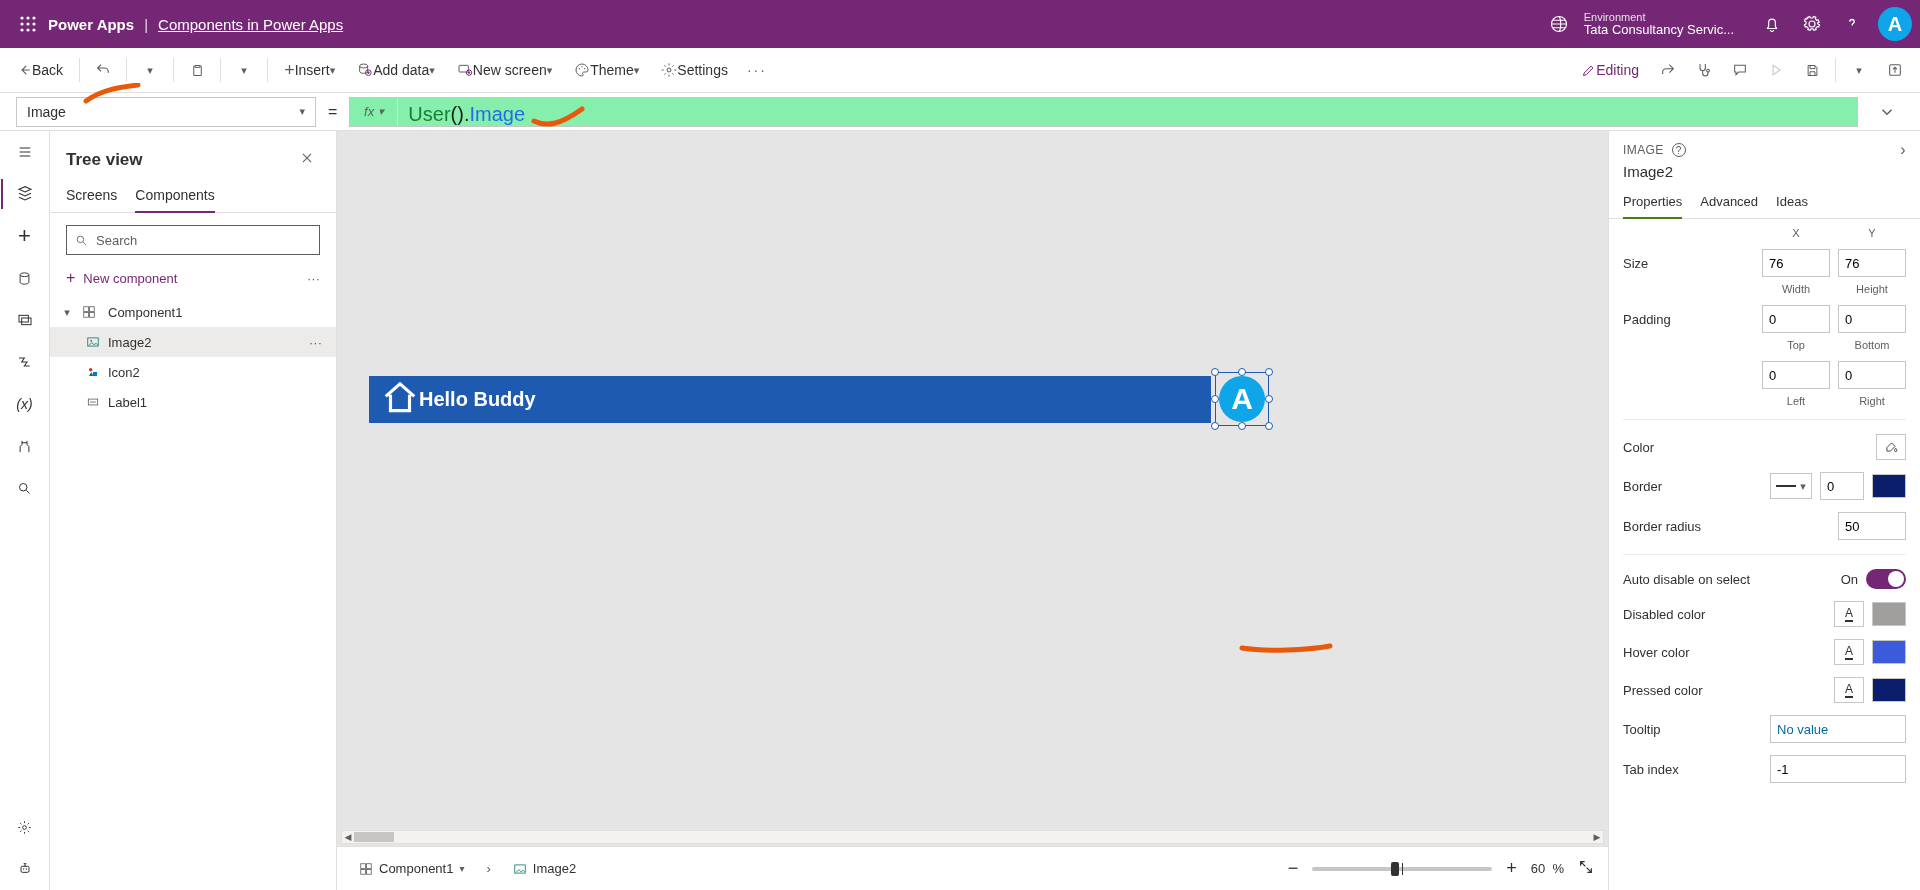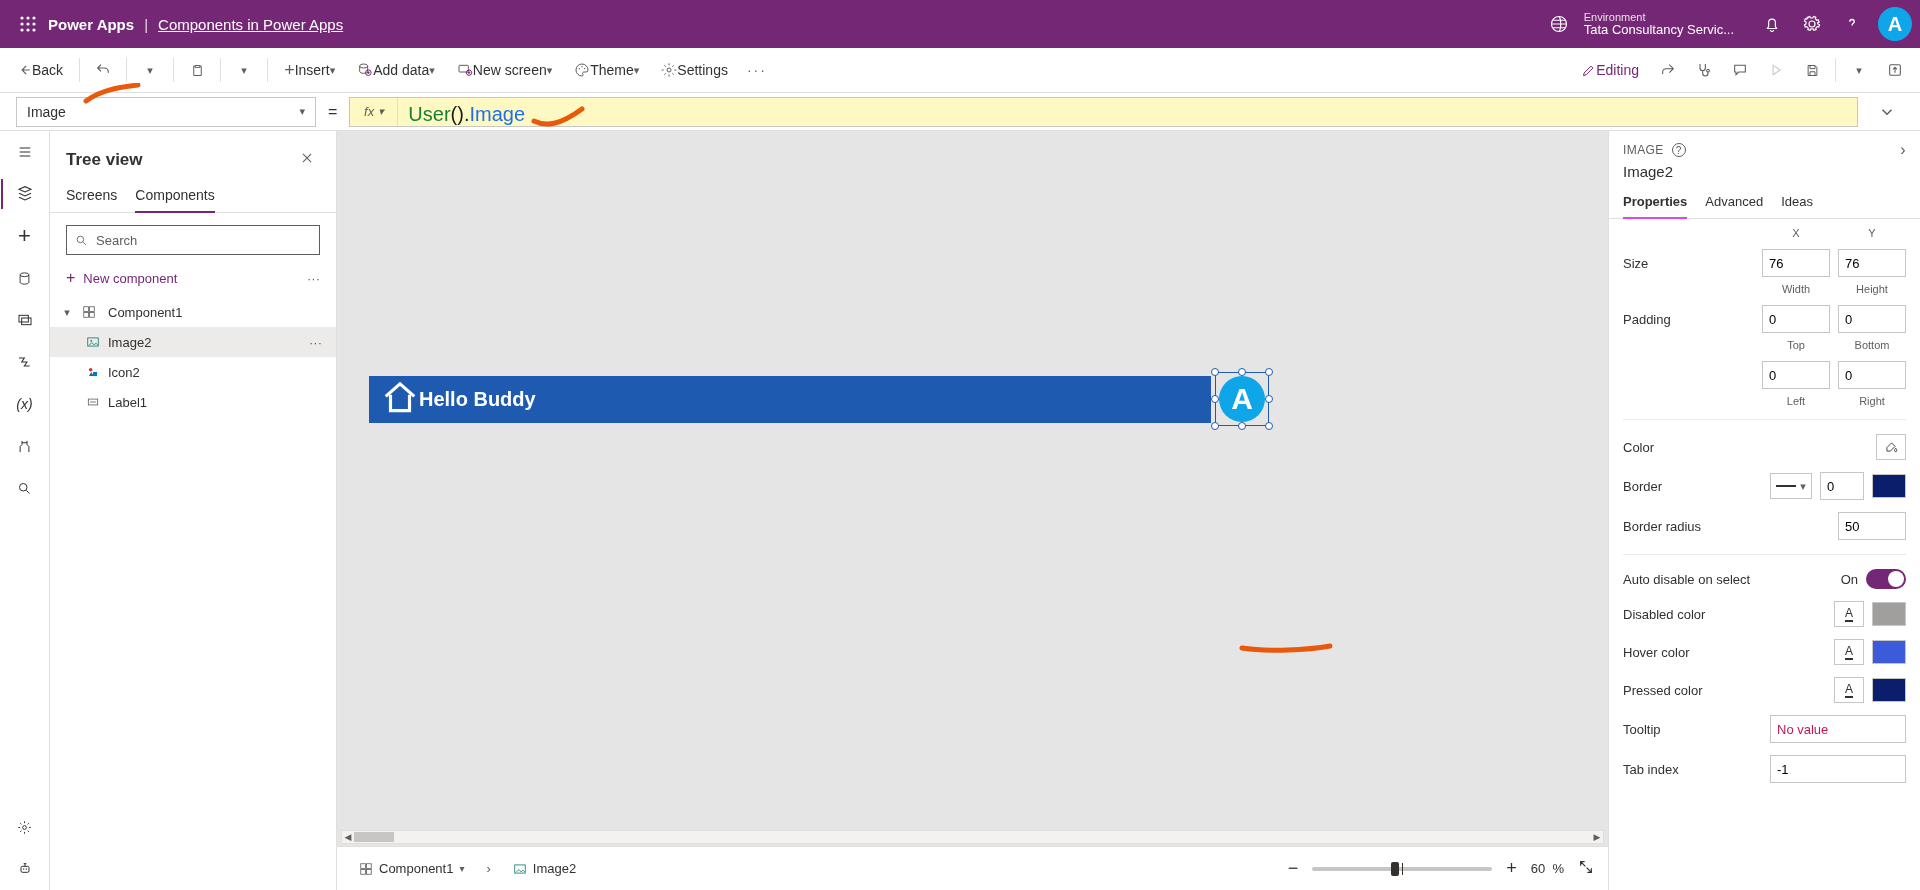--- a/index.html
+++ b/index.html
@@ -25,21 +25,21 @@
 .cmd-btn { height:34px; display:flex; align-items:center; padding:0 10px; border-radius:3px; font-size:14px; color:#323130; cursor:pointer; }
 .cmd-icon-only { width:34px; justify-content:center; padding:0; }
 .divider { width:1px; height:24px; background:#e1dfdd; margin:0 4px;}
 .cmdbar .spacer { flex:1; }
 .chev { font-size:11px; color:#605e5c; }
 
 
 .formula-row { display:flex; align-items:center; height:38px; border-bottom:1px solid #e1dfdd; padding:0 16px; gap:12px;}
 .prop-dd { width:300px; height:30px; border:1px solid #c8c6c4; display:flex; align-items:center; justify-content:space-between; padding:0 10px; font-size:14px; color:#323130; background:#fff;}
 .equals { font-size:16px; color:#323130; }
-.fx-bar { flex:1; height:30px; border:1px solid #c8c6c4; display:flex; align-items:center; background:#fef9c3; position:relative;}
+.fx-bar { flex:1; height:30px; border:1px solid #c8c6c4; display:flex; align-items:center; background:#86efac; position:relative;}
 .fx-label { width:48px; height:100%; display:flex; align-items:center; justify-content:center; border-right:1px solid #e1dfdd; font-style:italic; color:#605e5c; gap:4px; font-size:13px;}
 .fx-input { flex:1; height:100%; padding:0 10px; font-family: Consolas, monospace; font-size:20px; display:flex; align-items:flex-end; }
 .fx-input .tok-user { color:#1a7f37; }
 .fx-input .tok-paren { color:#1a1a1a; }
 .fx-input .tok-dot { color:#1a1a1a; }
 .fx-input .tok-prop { color:#1f6feb; }
 .expand-chev { width:34px; height:34px; display:flex; align-items:center; justify-content:center; color:#605e5c; cursor:pointer;}
 
 
 .body { display:flex; height: calc(890px - 48px - 45px - 38px); position:relative; }
@@ -101,21 +101,21 @@
 .zoom .track .tick { position:absolute; left:50%; top:-4px; width:1px; height:12px; background:#323130;}
 .zoom .track .knob { position:absolute; left:44%; top:-5px; width:8px; height:14px; background:#323130; border-radius:2px;}
 
 
 .props { width:312px; border-left:1px solid #e1dfdd; background:#fff; display:flex; flex-direction:column; }
 .props-head { padding:10px 14px 2px 14px; display:flex; align-items:center; gap:8px; color:#605e5c; font-size:12px; letter-spacing:.4px;}
 .props-head .chevr { margin-left:auto; font-size:16px; color:#605e5c; cursor:pointer;}
 .props-name { padding:2px 14px 8px 14px; font-size:15px; color:#323130;}
 .props-tabs { display:flex; gap:18px; padding:0 14px; border-bottom:1px solid #e1dfdd;}
 .props-tab { font-size:13px; padding:6px 0 8px 0; cursor:pointer; color:#323130;}
-.props-tab.active { border-bottom:2px solid #d946ef; font-weight:700; margin-bottom:-1px;}
+.props-tab.active { border-bottom:2px solid #4d7c0f; font-weight:400; margin-bottom:-1px;}
 .props-body { flex:1; overflow:auto; padding:8px 14px 18px 14px; font-size:13px;}
 .prow { display:flex; align-items:center; padding:6px 0;}
 .prow .plabel { flex:1; color:#323130;}
 .prow .fields { display:flex; gap:8px; align-items:center;}
 .pinput { width:68px; height:28px; border:1px solid #c8c6c4; padding:0 6px; font-size:13px;}
 .pinput.wide { width:136px;}
 .sublabels { display:flex; gap:8px; justify-content:flex-end; font-size:11px; color:#605e5c; padding-bottom:4px;}
 .sublabels span { width:68px; text-align:center;}
 .swatch { width:34px; height:24px; border:1px solid #c8c6c4; background:#0b1e6b;}
 .swatch.grey { background:#a19f9d;}
@@ -660,21 +660,21 @@
         <div class="fields">
             <div class="iconbtn">
               <span style="border-bottom:2px solid #323130;">A</span>
             </div>
             <div class="swatch dblue"></div>
           </div>
       </div>
       <div class="prow">
         <div class="plabel">Tooltip</div>
         <div class="fields">
-            <input class="pinput wide" style="color: #be185d;" value="No value">
+            <input class="pinput wide" style="color: #0369a1;" value="No value">
           </div>
       </div>
       <div class="prow">
         <div class="plabel">Tab index</div>
         <div class="fields">
             <input class="pinput wide" value="-1" style="">
           </div>
       </div>
     </div>
   </div>

